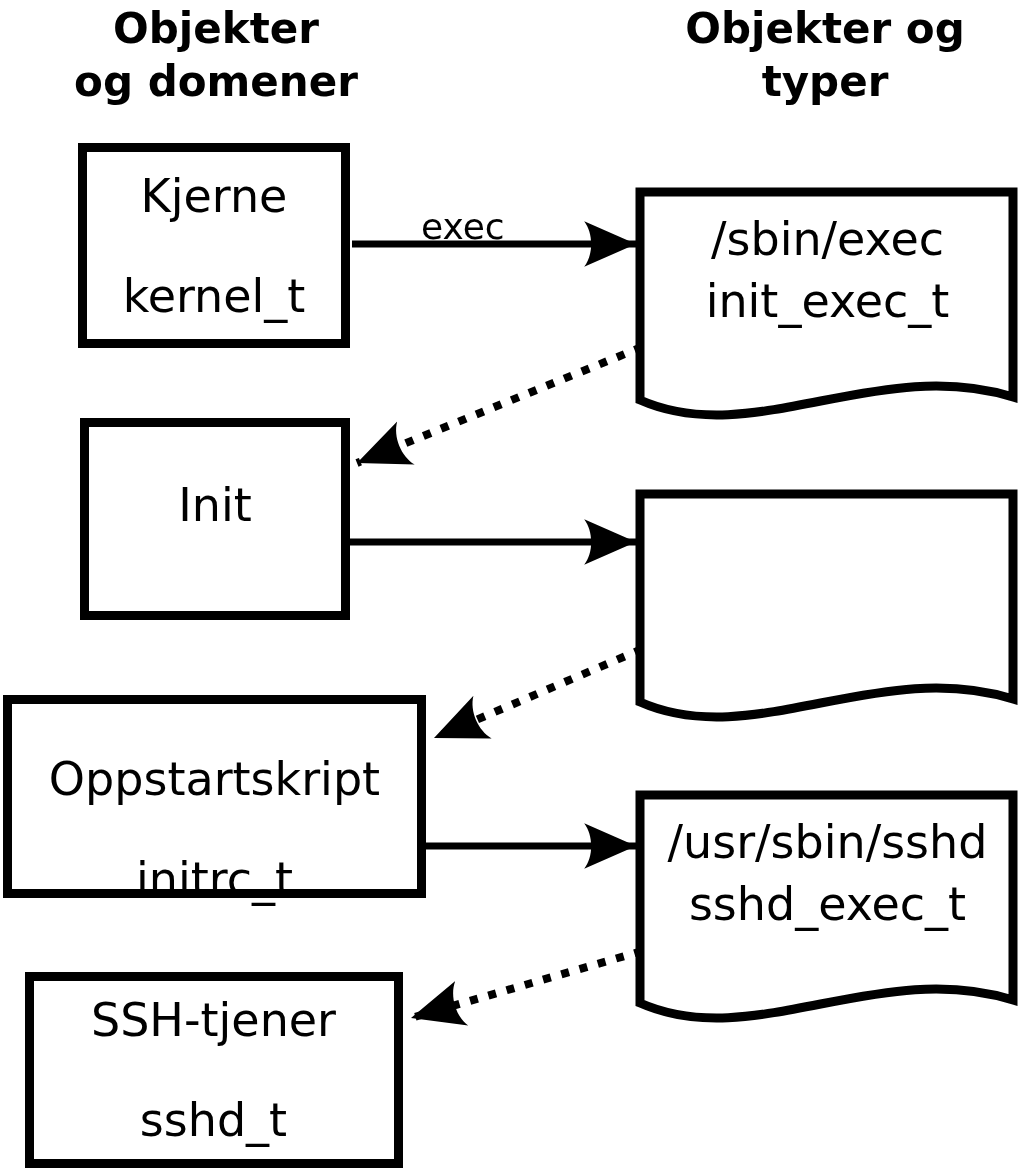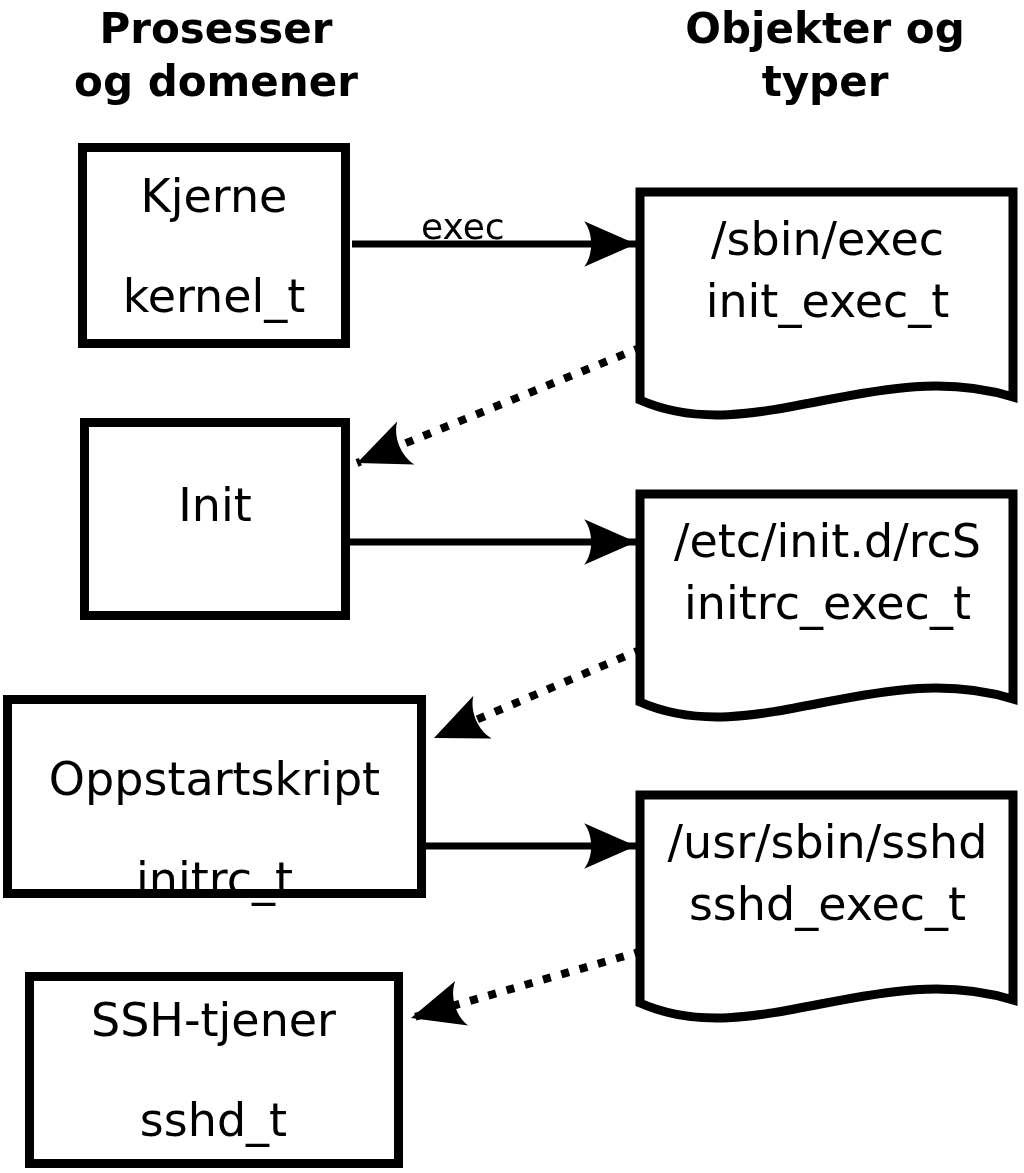--- a/index.html
+++ b/index.html
@@ -53,21 +53,21 @@
     <line x1="352" y1="244" x2="636" y2="244" stroke="#000" stroke-width="7" marker-end="url(#solidHead)"></line>
     <line x1="350" y1="542" x2="636" y2="542" stroke="#000" stroke-width="7" marker-end="url(#solidHead)"></line>
     <line x1="426" y1="846" x2="636" y2="846" stroke="#000" stroke-width="7" marker-end="url(#solidHead)"></line>
 
     <line x1="642" y1="347" x2="357" y2="463" stroke="#000" stroke-width="8" stroke-dasharray="8 11" marker-end="url(#dotHead)"></line>
     <line x1="642" y1="649" x2="434" y2="738" stroke="#000" stroke-width="8" stroke-dasharray="8 11" marker-end="url(#dotHead)"></line>
     <line x1="642" y1="951" x2="411" y2="1018" stroke="#000" stroke-width="8" stroke-dasharray="8 11" marker-end="url(#dotHead)"></line>
   </svg>
 
   <div class="hdr hdr-left">
-    <div>Prosesser</div>
+    <div>Objekter</div>
     <div>og domener</div>
   </div>
   <div class="hdr hdr-right">
     <div>Objekter og</div>
     <div>typer</div>
   </div>
 
   <div class="arrow-label">exec</div>
 
   <div class="pbox pbox1">
@@ -83,22 +83,18 @@
   </div>
   <div class="pbox pbox4">
     <div>SSH-tjener</div>
     <div>sshd_t</div>
   </div>
 
   <div class="dtext dtext1">
     <div>/sbin/exec</div>
     <div>init_exec_t</div>
   </div>
-  <div class="dtext dtext2">
-    <div>/etc/init.d/rcS</div>
-    <div>initrc_exec_t</div>
-  </div>
   <div class="dtext dtext3">
     <div>/usr/sbin/sshd</div>
     <div>sshd_exec_t</div>
   </div>
 
 </div>
 
 </body></html>

